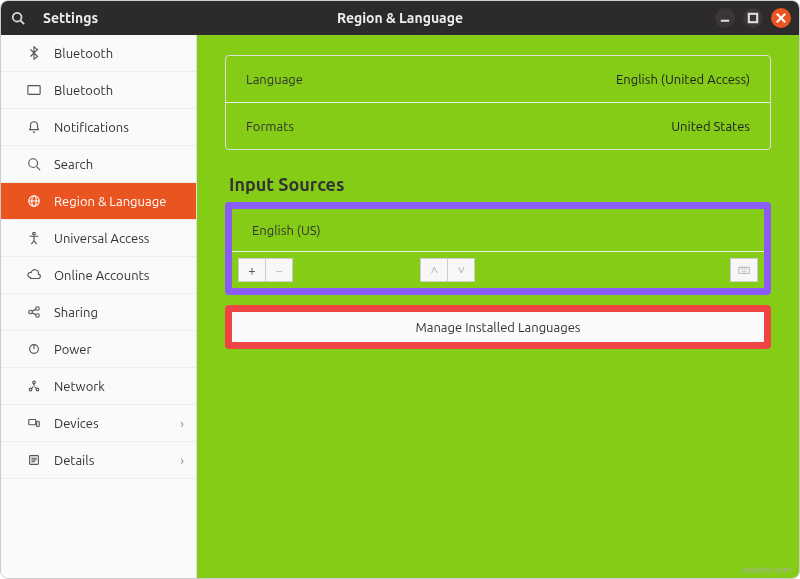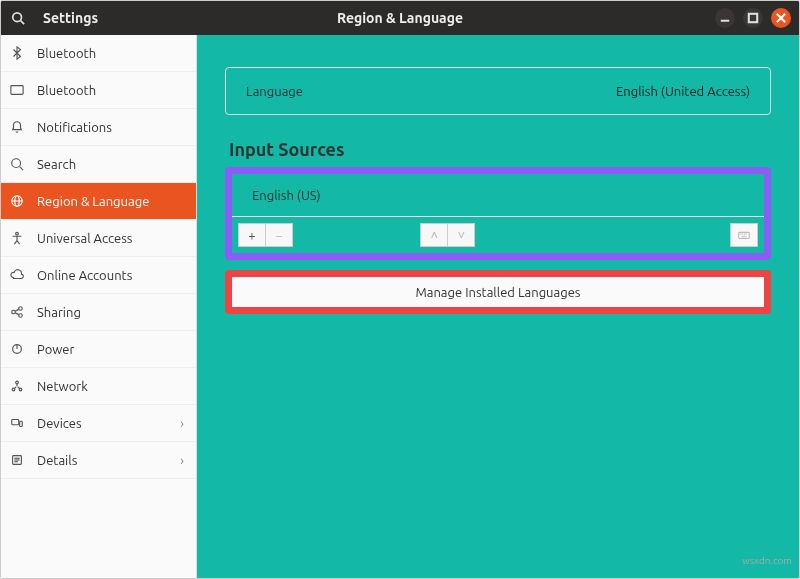--- a/index.html
+++ b/index.html
@@ -1,49 +1,49 @@
 <!DOCTYPE html>
 <html><head>
 <meta charset="utf-8">
 <style>
 * { box-sizing: border-box; margin: 0; padding: 0; font-family: Ubuntu, "Segoe UI", sans-serif; }
 body { width: 800px; height: 579px; background: #fff; overflow: hidden; font-size: 13px; color: #333; }
-.window { width: 800px; height: 579px; display: flex; flex-direction: column; border: 1px solid #ccc; border-radius: 2px; overflow: hidden; }
+.window { width: 800px; height: 579px; display: flex; flex-direction: column; border: 1px solid #ccc; border-radius: 8px; overflow: hidden; }
 .titlebar { height: 34px; background: #2d2a2a; display: flex; align-items: center; color: #eee; position: relative; }
 .titlebar .search-btn { width: 34px; height: 34px; display: flex; align-items: center; justify-content: center; cursor: pointer; }
 .titlebar .sidebar-title { font-weight: bold; padding-left: 8px; font-size: 14px; }
 .titlebar .center-title { position: absolute; left: 50%; transform: translateX(-50%); font-weight: bold; font-size: 14px; }
 .win-controls { margin-left: auto; display: flex; gap: 8px; padding-right: 8px; align-items: center; }
 .win-controls .ctl { width: 20px; height: 20px; border-radius: 50%; background: #3a3635; display: flex; align-items: center; justify-content: center; cursor: pointer; }
 .win-controls .close { background: #e95420; }
 .body { flex: 1; display: flex; min-height: 0; }
 .sidebar { width: 196px; border-right: 1px solid #ddd; background: #fafafa; overflow-y: auto; display: flex; flex-direction: column; }
-.side-item { height: 37px; display: flex; align-items: center; padding: 0 8px; gap: 12px; cursor: pointer; color: #333; border-bottom: 1px solid #eee; position: relative; }
+.side-item { height: 37px; display: flex; align-items: center; padding: 0 25px; gap: 12px; cursor: pointer; color: #333; border-bottom: 1px solid #eee; position: relative; }
 .side-item.active { background: #e95420; color: #fff; }
 .side-item .icon { width: 16px; display: flex; align-items: center; justify-content: center; color: #555; }
 .side-item.active .icon { color: #fff; }
 .side-item .chev { position: absolute; right: 12px; color: #888; }
-.content { flex: 1; padding: 32px 28px; background: #14b8a6; overflow-y: auto; }
+.content { flex: 1; padding: 20px 28px; background: #84cc16; overflow-y: auto; }
 .panel { border: 1px solid #ddd; border-radius: 4px; margin-bottom: 24px; }
 .panel-row { display: flex; justify-content: space-between; align-items: center; padding: 16px 20px; border-bottom: 1px solid #eee; cursor: pointer; }
 .panel-row:last-child { border-bottom: none; }
 .panel-row .label { color: #333; }
 .panel-row .value { color: #222; }
 .section-heading { font-weight: bold; font-size: 18px; color: #333; margin: 0 0 8px 4px; }
 .input-panel { border: 7px solid #8b5cf6; border-radius: 4px; }
 .input-row { padding: 14px 20px; border-bottom: 1px solid #eee; }
 .input-toolbar { display: flex; align-items: center; padding: 6px; gap: 0; }
 .btn-sq { width: 28px; height: 24px; border: 1px solid #ccc; background: #f7f7f7; display: flex; align-items: center; justify-content: center; cursor: pointer; color: #555; }
 .btn-sq + .btn-sq { margin-left: -1px; }
 .btn-group { display: flex; }
 .btn-group.center { margin: 0 auto; }
 .btn-group.right { margin-left: auto; }
 .btn-sq.disabled { color: #bbb; cursor: default; }
 .manage-btn { width: 100%; margin-top: 10px; padding: 8px; border: 7px solid #ef4444; border-radius: 4px; background: #fafafa; text-align: center; cursor: pointer; font-size: 13px; color: #333; }
-.watermark { position: absolute; bottom: 13px; right: 8px; font-size: 10px; color: #aaa; }
+.watermark { position: absolute; bottom: 4px; right: 8px; font-size: 10px; color: #aaa; }
 svg { width: 14px; height: 14px; }
 </style>
 </head>
 <body>
 
 <div class="window">
   <div class="titlebar">
     <div class="search-btn">
       <svg viewBox="0 0 16 16" fill="none" stroke="#ddd" stroke-width="2">
           <circle cx="7" cy="7" r="5"></circle>
@@ -205,20 +205,24 @@
         <span class="chev">›</span>
       </div>
 
     </div>
 
     <div class="content">
       <div class="panel">
         <div class="panel-row">
           <span class="label">Language</span>
           <span class="value">English (United Access)</span>
+        </div>
+        <div class="panel-row">
+          <span class="label">Formats</span>
+          <span class="value">United States</span>
         </div>
       </div>
 
       <div class="section-heading">Input Sources</div>
 
       <div class="input-panel">
         <div class="input-row">
           <span>English (US)</span>
         </div>
         <div class="input-toolbar">

